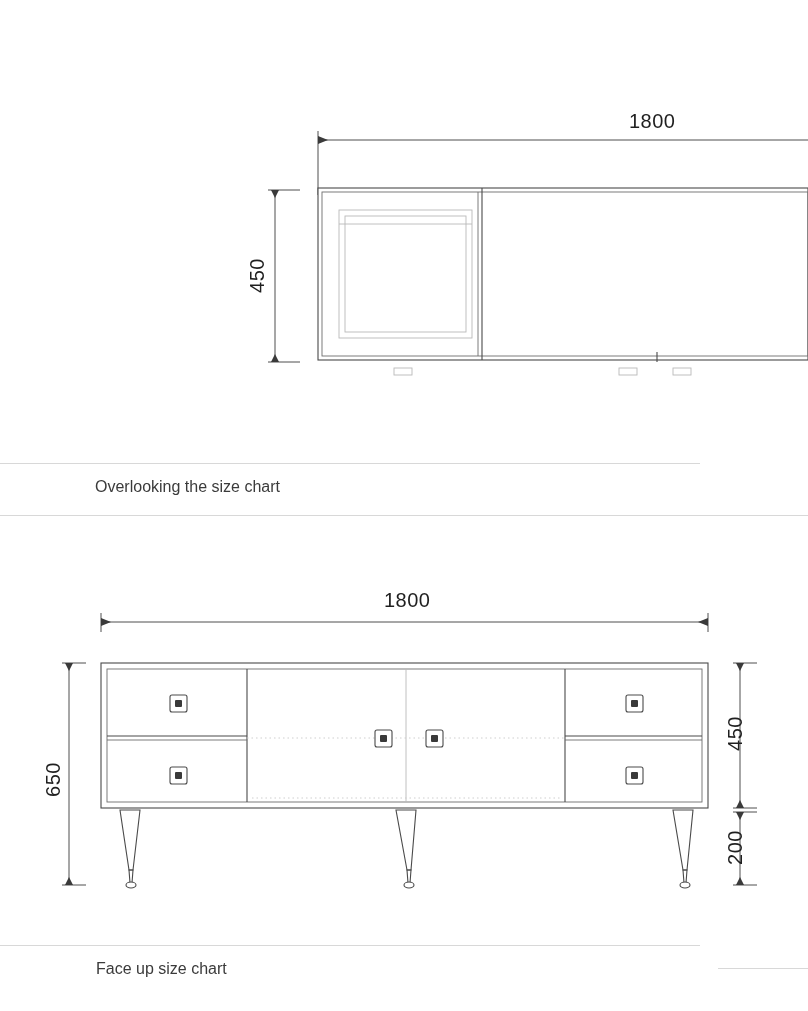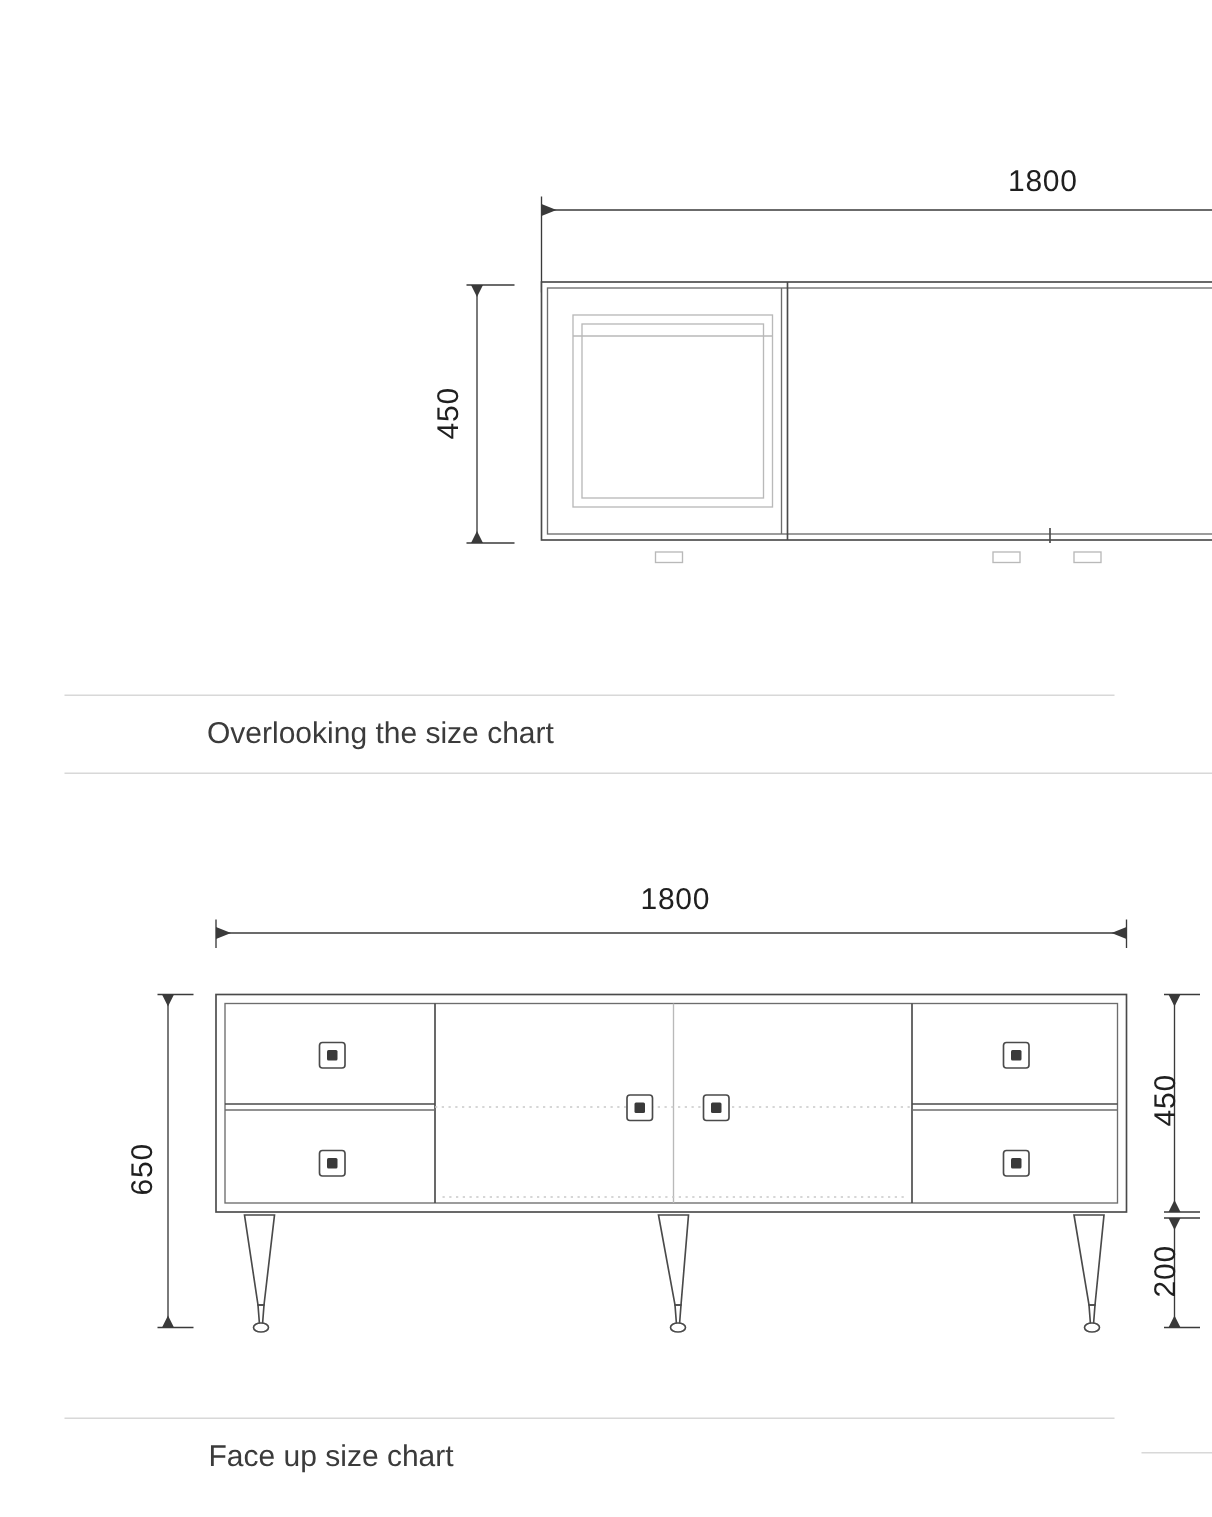--- a/index.html
+++ b/index.html
@@ -12,38 +12,37 @@
     height: 1011px;
     position: relative;
     font-family: "Liberation Sans", sans-serif;
     color: #2b2b2b;
     overflow: hidden;
   }
 
   .stage {
     position: absolute;
     inset: 0;
-    margin-left: 43px;
   }
 
   .dim-label {
     position: absolute;
     font-size: 20px;
     color: #1f1f1f;
     letter-spacing: 0.5px;
     white-space: nowrap;
   }
   .dim-label.vertical {
     transform: rotate(-90deg);
     transform-origin: 50% 50%;
   }
 
   .caption {
     position: absolute;
-    font-size: 20px;
+    font-size: 16px;
     color: #3b3b3b;
     white-space: nowrap;
   }
 
   .hline {
     position: absolute;
     height: 1px;
     background: #d8d8d8;
   }
 

